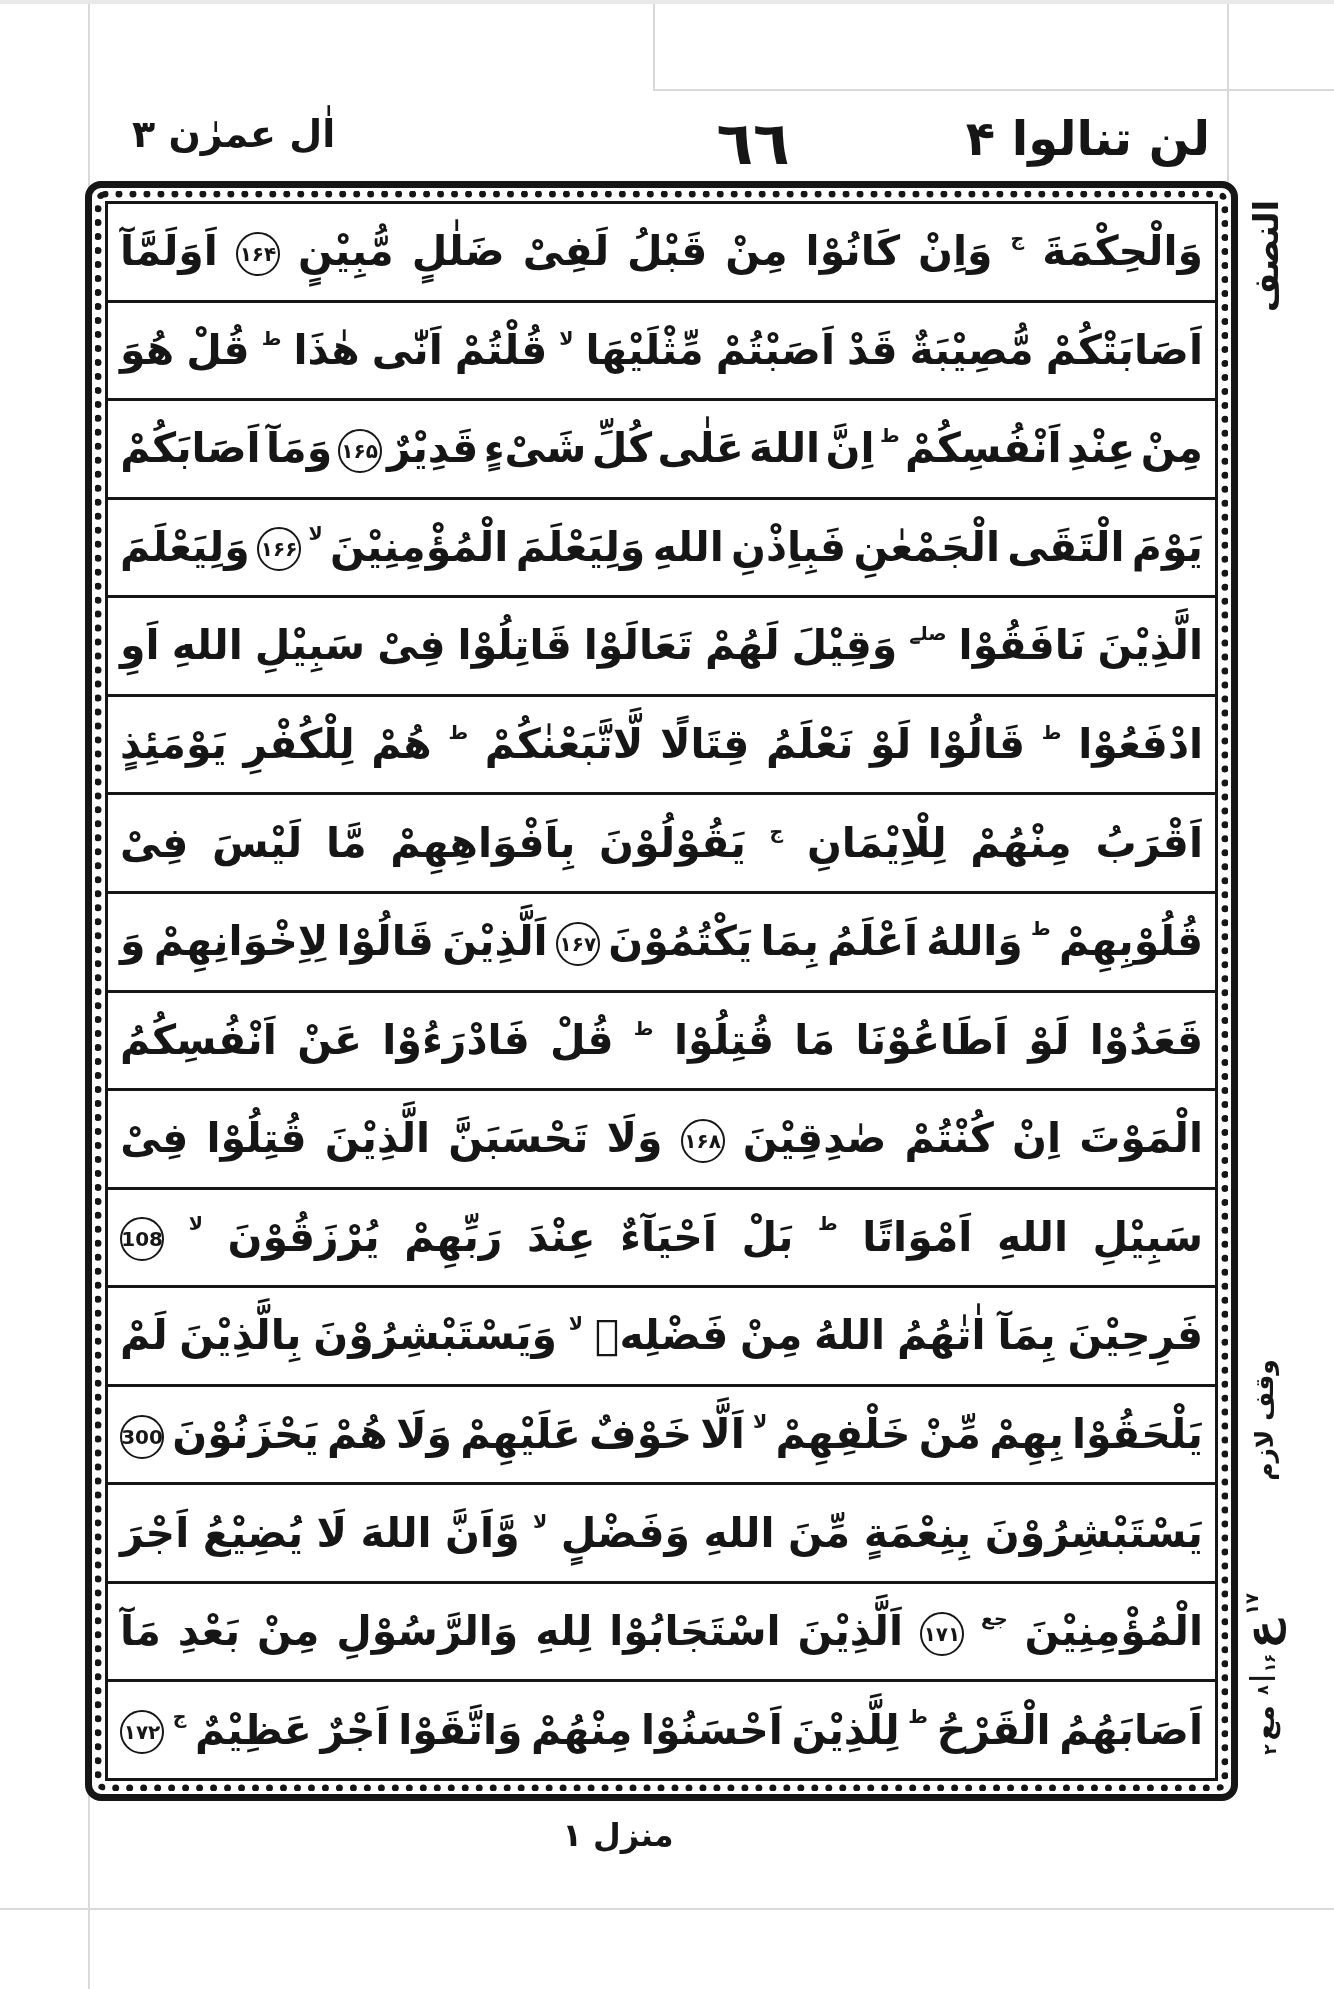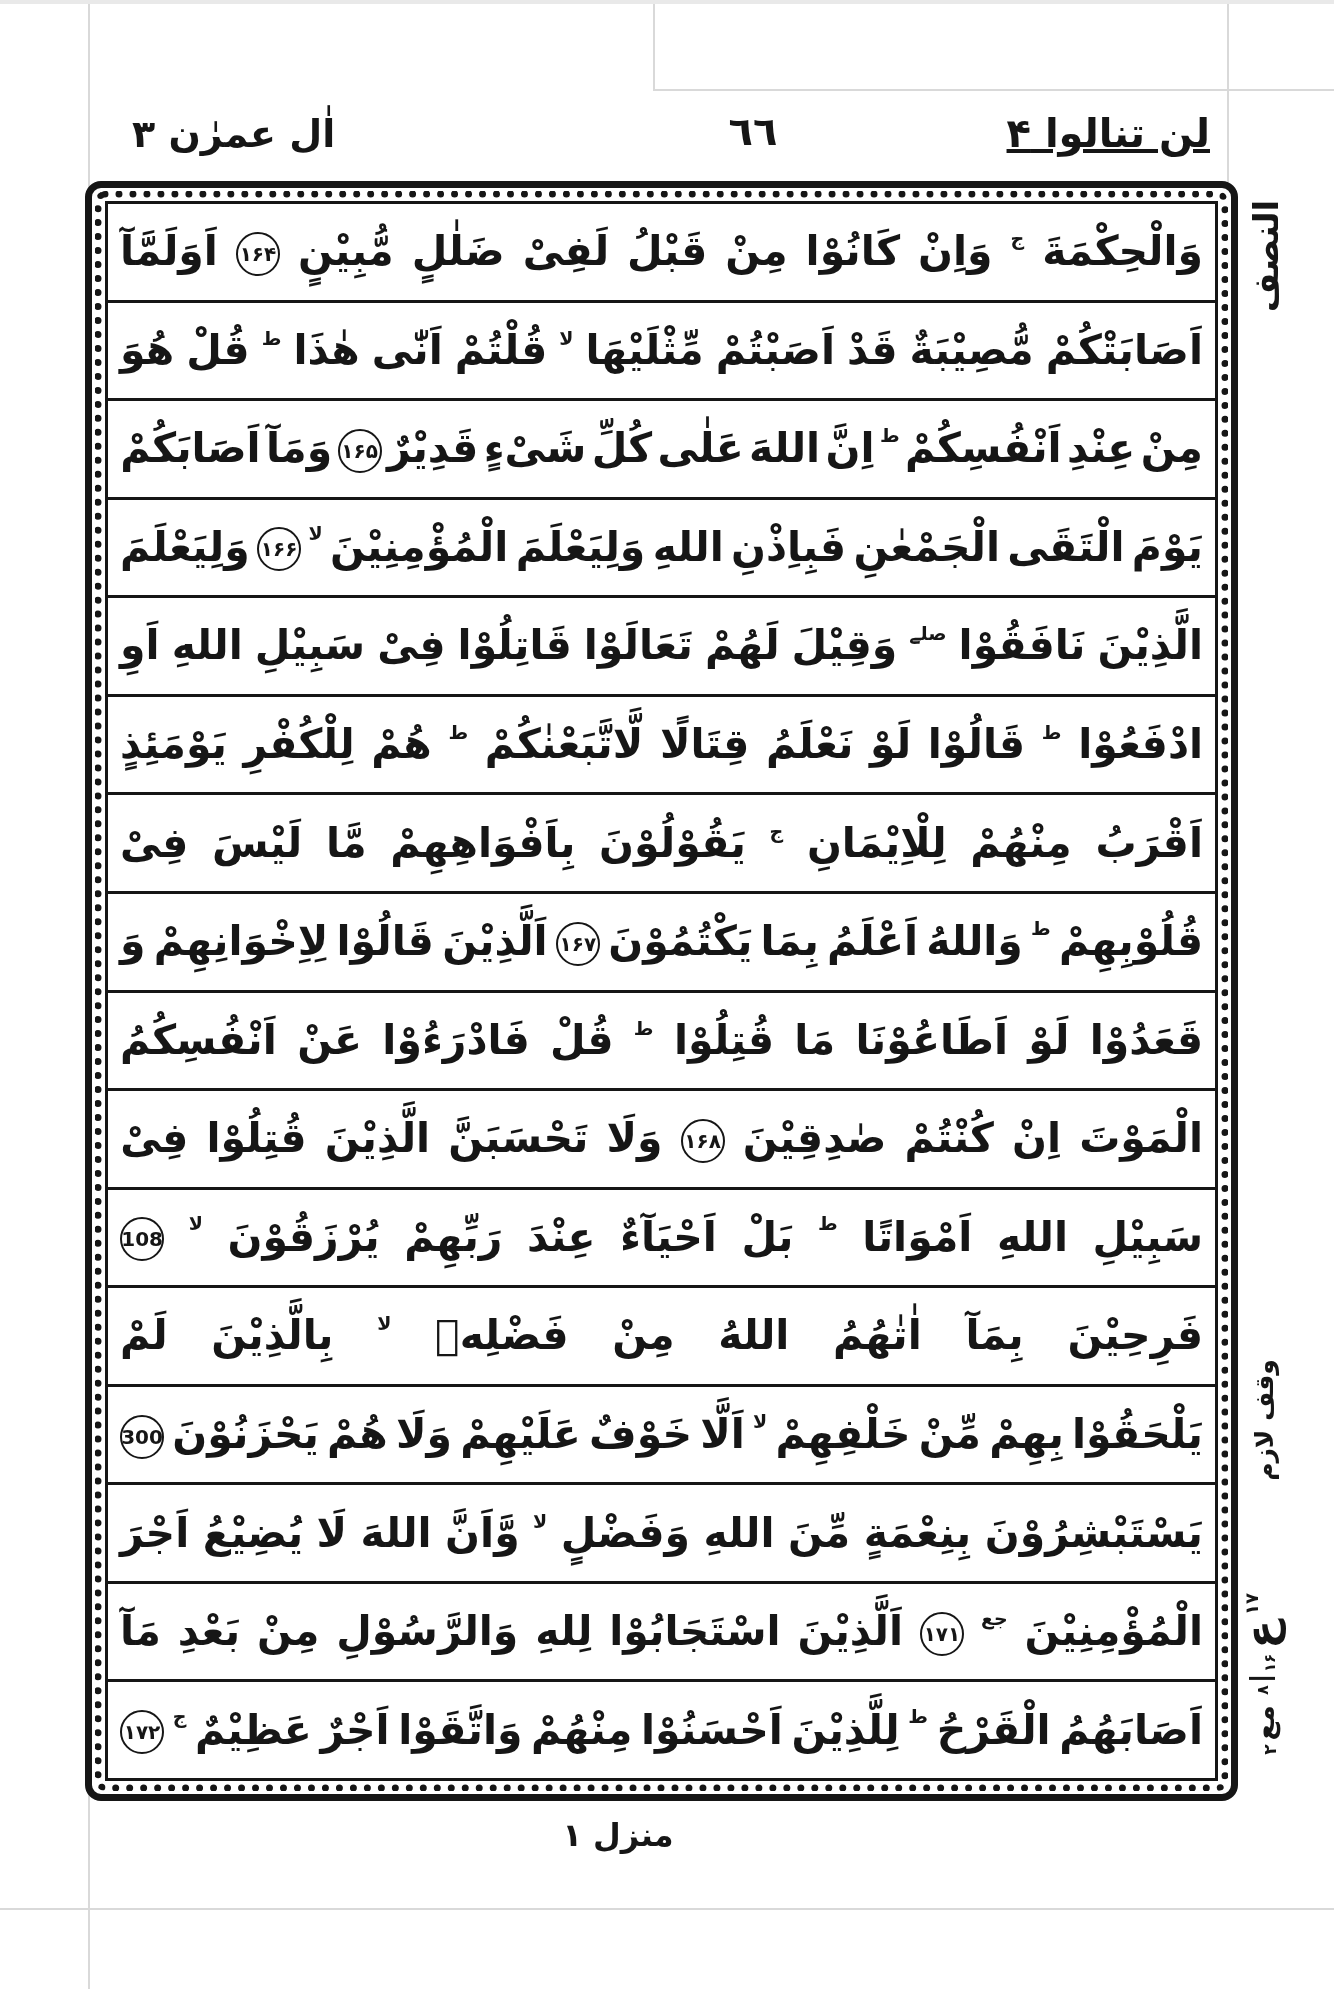--- a/index.html
+++ b/index.html
@@ -17,22 +17,22 @@
   .artifact{position:absolute;background:#d9d9d9;z-index:0;}
   .art-v-left{left:88px;top:0;width:2px;height:1989px;}
   .art-v-mid{left:653px;top:0;width:2px;height:86px;}
   .art-h-top{left:653px;top:85px;width:681px;height:2px;}
   .art-v-right{left:1227px;top:0;width:2px;height:178px;}
   .art-h-bottom{left:0;top:1904px;width:1334px;height:2px;}
 
   
   .header-item{position:absolute;font-weight:bold;white-space:nowrap;z-index:2;}
   .h-left{left:132px;top:108px;font-size:38px;}
-  .h-center{left:753px;top:104px;transform:translateX(-50%);font-size:40px;letter-spacing:4px;}
-  .h-right{right:124px;top:106px;font-size:40px;text-decoration:underline;}
+  .h-center{left:753px;top:104px;transform:translateX(-50%);font-size:60px;letter-spacing:4px;}
+  .h-right{right:124px;top:106px;font-size:48px;}
 
   
   .frame{
     position:absolute;left:85px;top:177px;width:1153px;height:1620px;
     box-sizing:border-box;border:7px solid #161616;border-radius:16px;
     padding:3px;background:#fff;z-index:1;
   }
   .bead{
     width:100%;height:100%;box-sizing:border-box;
     border:7px dotted #161616;border-radius:10px;padding:3px;
@@ -281,20 +281,21 @@
             </div>
             <div class="ayah-row">
               <p class="ayah-text">
                 <span class="qword">فَرِحِيْنَ</span>
                 <span class="qword">بِمَآ</span>
                 <span class="qword">اٰتٰهُمُ</span>
                 <span class="qword">اللهُ</span>
                 <span class="qword">مِنْ</span>
                 <span class="qword">فَضْلِهٖ</span>
                 <span class="waqf-mark">لا</span>
+                <span class="qword">وَيَسْتَبْشِرُوْنَ</span>
                 <span class="qword">بِالَّذِيْنَ</span>
                 <span class="qword">لَمْ</span>
               </p>
             </div>
             <div class="ayah-row">
               <p class="ayah-text">
                 <span class="qword">يَلْحَقُوْا</span>
                 <span class="qword">بِهِمْ</span>
                 <span class="qword">مِّنْ</span>
                 <span class="qword">خَلْفِهِمْ</span>

